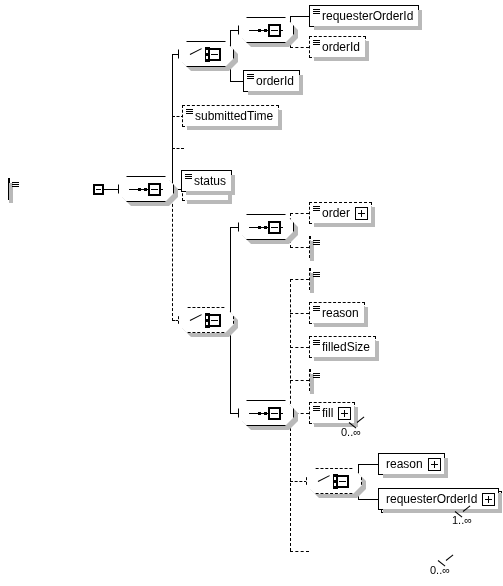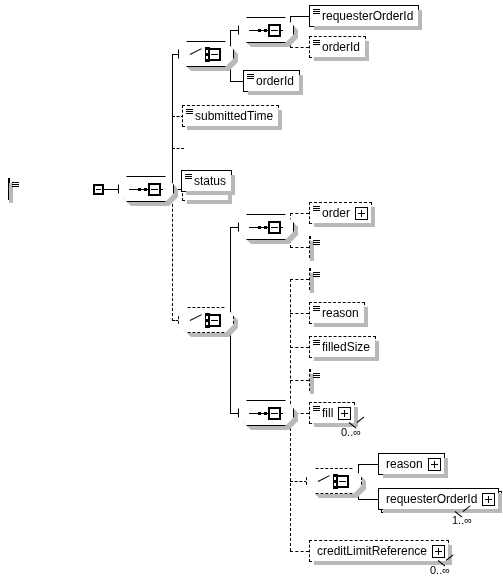--- a/index.html
+++ b/index.html
@@ -488,25 +488,19 @@
     <span class="shadow"></span>
     <span class="shadow-r"></span>
   </div>
   <div class="occ" style="left:455px;top:511px;">
     <span class="a"></span>
       <span class="b"></span>
   </div>
   <div class="card" style="left:452px;top:514px;">1..∞</div>
 
   <div class="dln h" style="left:290px;top:551px;width:19px;"></div>
-  <div class="node opt" style="left:309px;top:540px;">
-    <span class="elname" style="padding-left:7px;">creditLimitReference</span>
-    <span class="plus"></span>
-    <span class="shadow"></span>
-    <span class="shadow-r"></span>
-  </div>
   <div class="occ" style="left:438px;top:560px;">
     <span class="a"></span>
       <span class="b"></span>
   </div>
   <div class="card" style="left:430px;top:564px;">0..∞</div>
 
 </div>
 
 </body></html>

